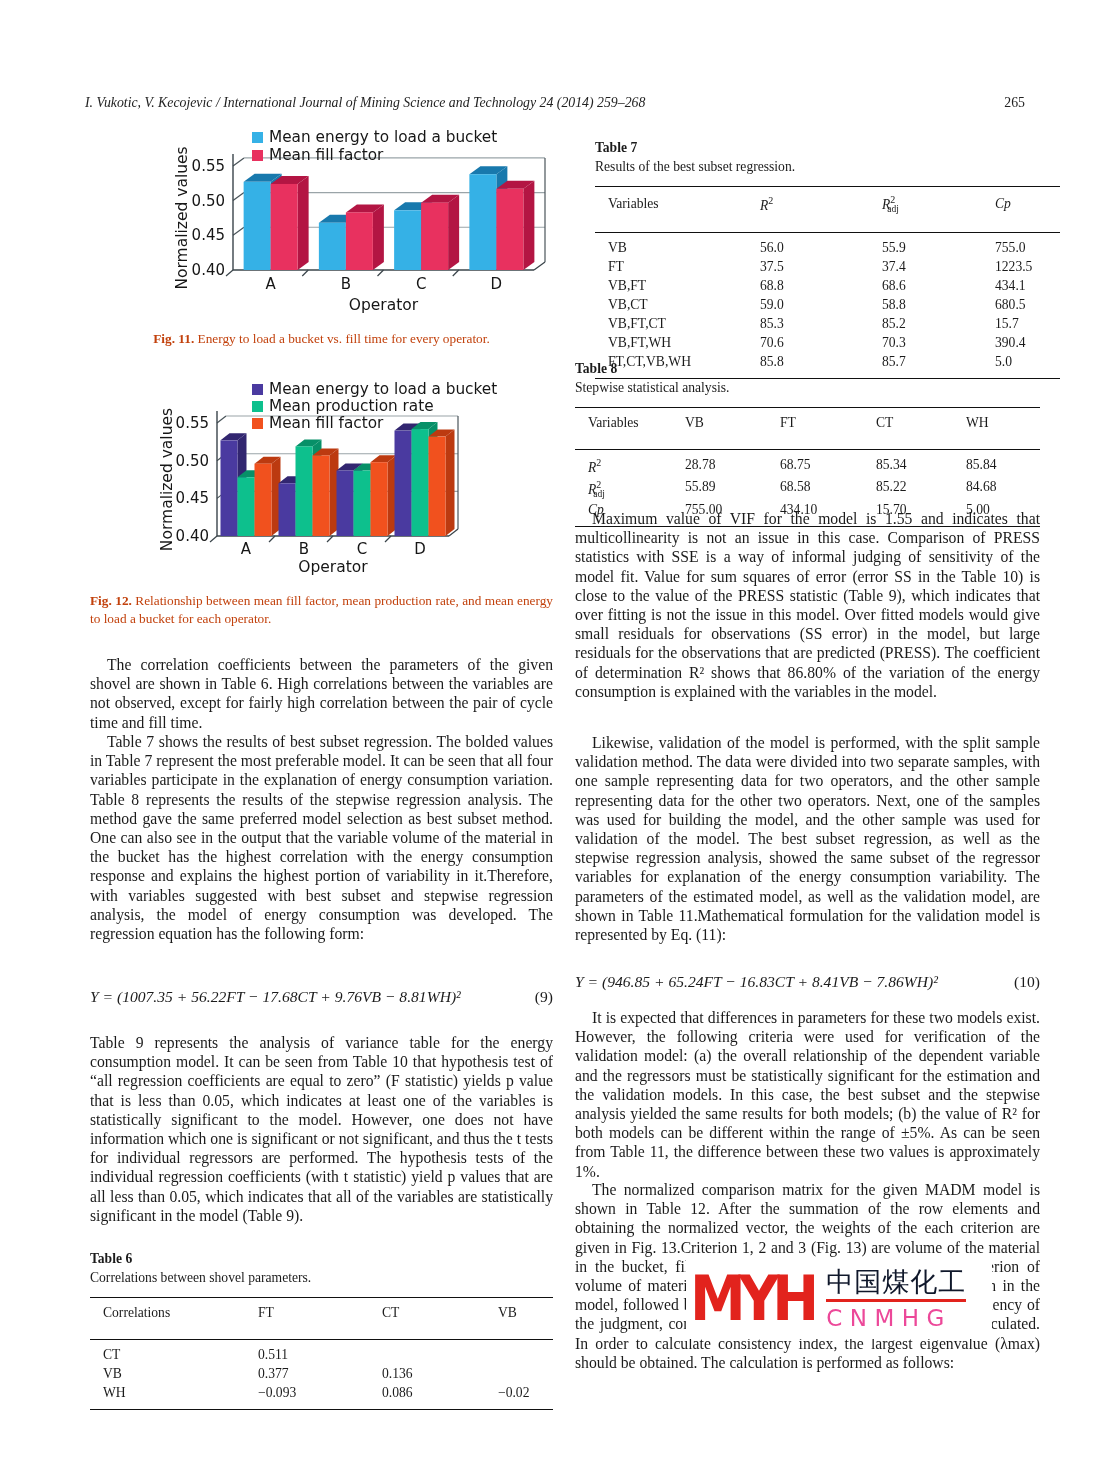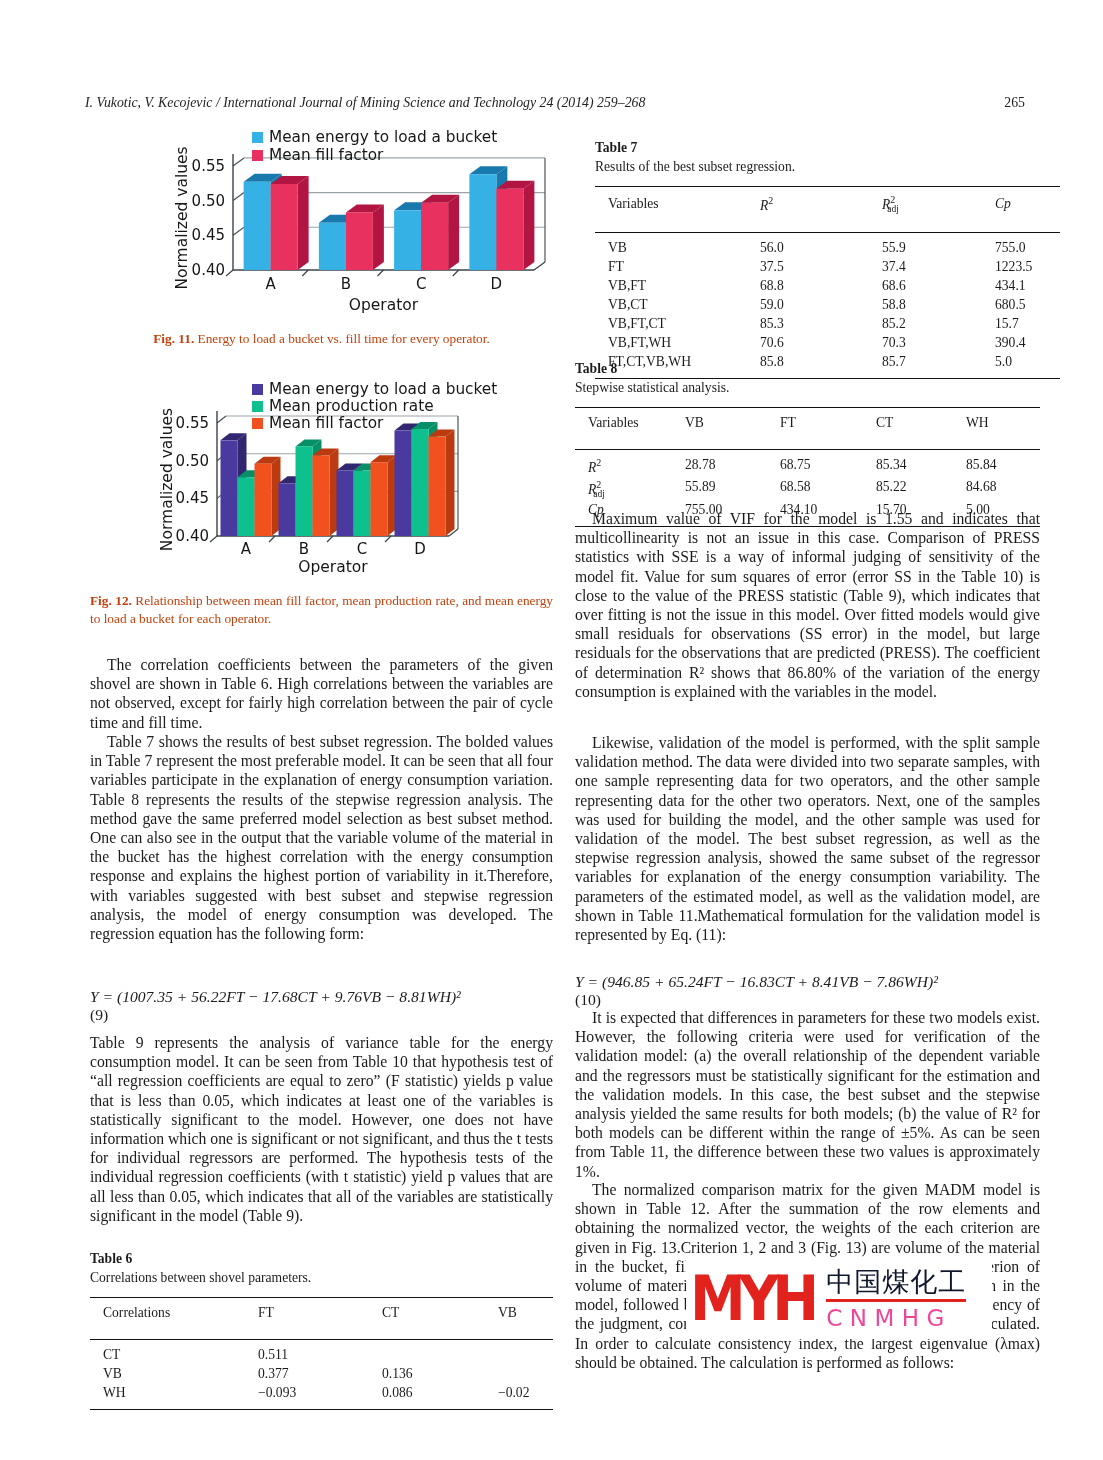--- a/index.html
+++ b/index.html
@@ -10,21 +10,21 @@
           font-size:13.8px;color:#222;}
   .pagenum{position:absolute;right:0;top:0;font-style:normal;}
   .colw{width:463px;}
   .body-p{font-size:15.7px;line-height:19.2px;text-align:justify;margin:0;text-indent:17px;}
   .noindent{text-indent:0;}
   .caption{font-size:13.3px;line-height:17.5px;color:#c2410c;}
   .center{text-align:center;}
   .just{text-align:justify;}
   .caption b{font-weight:bold;}
   .equation{font-size:15.6px;font-style:italic;display:flex;justify-content:space-between;
-            align-items:baseline;font-family:"Liberation Serif",serif;flex-direction:column;}
+            align-items:baseline;font-family:"Liberation Serif",serif;}
   .eq-num{font-style:normal;}
   .tblblock{width:465px;}
   .tbl-label{font-weight:bold;font-size:13.6px;line-height:16px;}
   .tbl-caption{font-size:13.6px;line-height:16px;margin:3px 0 11px 0;}
   table{border-collapse:collapse;width:100%;font-size:13.6px;table-layout:fixed;
         border-top:1.2px solid #111;border-bottom:1.2px solid #111;}
   thead th{font-weight:normal;text-align:left;padding:7px 0 18px 0;border-bottom:1px solid #111;}
   tbody td{padding:2px 0 1px 0;vertical-align:top;}
   tbody tr:first-child td{padding-top:7px;}
   tbody tr:last-child td{padding-bottom:8px;}

